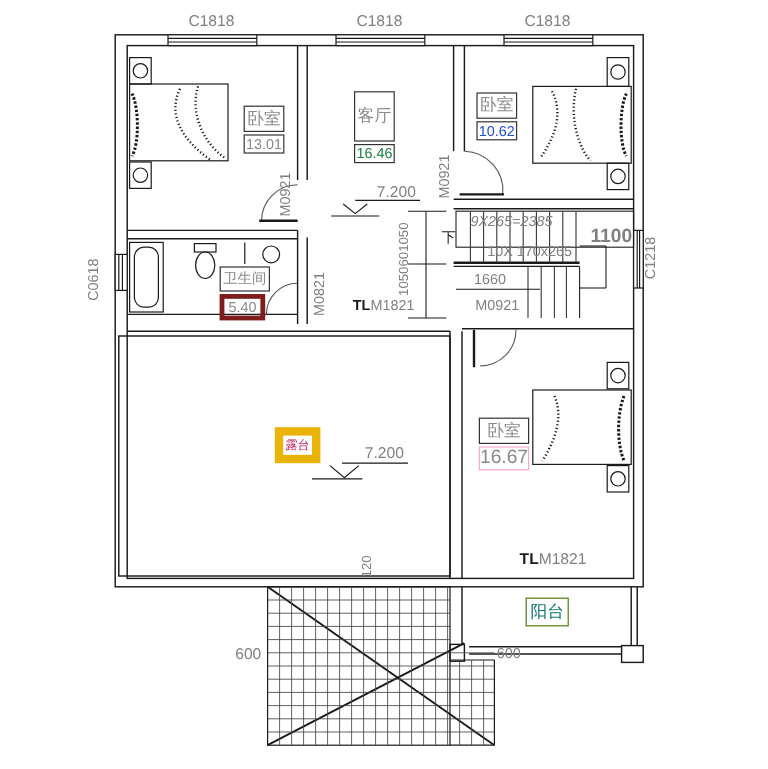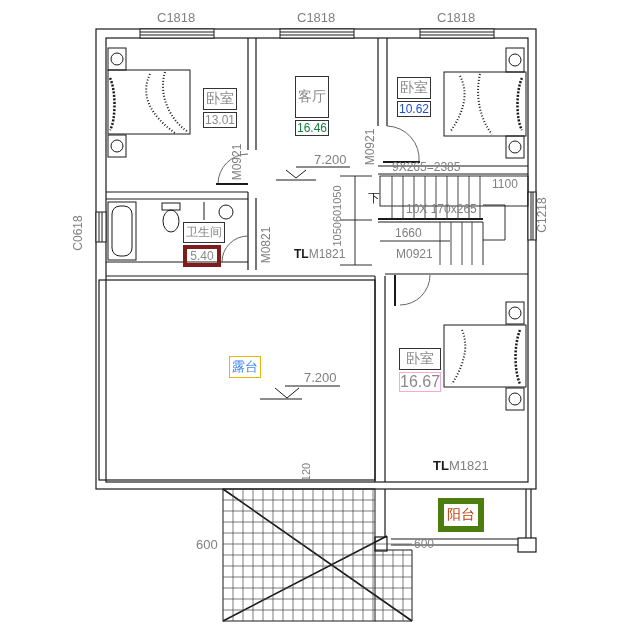--- a/index.html
+++ b/index.html
@@ -218,43 +218,43 @@
     <div style="border:1px solid #333;font-size:12px;margin-top:2px;color:#15803d;">16.46</div>
   </div>
   <div style="position:absolute;left:397px;top:77px;text-align:center;">
     <div style="border:1px solid #333;font-family:'DejaVu Sans',sans-serif;font-size:14px;padding:1px 2px;color:#888;">卧室</div>
     <div style="border:1px solid #333;font-size:12px;margin-top:2px;color:#1d4ed8;">10.62</div>
   </div>
   <div style="position:absolute;left:183px;top:222px;text-align:center;">
     <div style="border:1px solid #333;font-family:Liberation Mono, monospace;font-size:12px;padding:1px 2px;color:#888;text-align:center;">卫生间</div>
     <div style="border:4px solid #7f1d1d;font-size:12px;margin-top:2px;color:#8a8a8a;width:30px;">5.40</div>
   </div>
-  <div style="position:absolute;left:229px;top:356px;border:1px solid #eab308;font-family:'DejaVu Sans',sans-serif;font-size:13px;padding:1px 2px;color:#3b82f6;">露台</div>
+  <div style="position:absolute;left:229px;top:356px;border:7px solid #eab308;font-family:'DejaVu Sans',sans-serif;font-size:10px;padding:1px 2px;color:#be185d;">露台</div>
   <div style="position:absolute;left:399px;top:348px;text-align:center;">
     <div style="border:1px solid #333;font-family:'DejaVu Sans',sans-serif;font-size:14px;padding:1px 2px;color:#888;">卧室</div>
     <div style="border:1px solid #f9a8d4;font-size:16px;margin-top:2px;color:#8a8a8a;">16.67</div>
   </div>
-  <div style="position:absolute;left:438px;top:498px;border:6px solid #4d7c0f;font-family:'DejaVu Sans',sans-serif;font-size:14px;padding:2px 3px;color:#c2410c;">阳台</div>
+  <div style="position:absolute;left:438px;top:498px;border:1px solid #4d7c0f;font-family:'DejaVu Sans',sans-serif;font-size:14px;padding:2px 3px;color:#0f766e;">阳台</div>
 
   <span style="position:absolute;left:314px;top:152px;font-size:13px;">7.200</span>
   <span style="position:absolute;left:304px;top:370px;font-size:13px;">7.200</span>
 
   <span style="position:absolute;left:219px;top:155px;font-size:12px;transform:rotate(-90deg);">M0921</span>
   <span style="position:absolute;left:352px;top:140px;font-size:12px;transform:rotate(-90deg);">M0921</span>
   <span style="position:absolute;left:248px;top:238px;font-size:12px;transform:rotate(-90deg);">M0821</span>
   <span style="position:absolute;left:396px;top:247px;font-size:12px;">M0921</span>
   <div style="position:absolute;left:294px;top:247px;font-size:12px;">
     <span style="color:#1a1a1a;font-weight:bold;">TL</span><span>M1821</span>
   </div>
   <div style="position:absolute;left:433px;top:458px;font-size:13px;">
     <span style="color:#1a1a1a;font-weight:bold;">TL</span><span>M1821</span>
   </div>
 
-  <span style="position:absolute;left:392px;top:160px;font-size:12px;">9X265=2385</span>
-  <span style="position:absolute;left:492px;top:177px;font-size:12px;">1100</span>
+  <span style="position:absolute;left:392px;top:177px;font-size:12px;font-style:italic;">9X265=2385</span>
+  <span style="position:absolute;left:492px;top:189px;font-size:16px;font-weight:bold;">1100</span>
   <span style="position:absolute;left:394px;top:202px;font-size:12px;padding-left:12px;">10X 170x265</span>
   <span style="position:absolute;left:395px;top:226px;font-size:12px;">1660</span>
   <span style="position:absolute;left:368px;top:190px;font-size:12px;color:#1a1a1a;">下</span>
   <span style="position:absolute;left:306px;top:210px;font-size:11px;transform:rotate(-90deg);">1050601050</span>
 
   <span style="position:absolute;left:297px;top:466px;font-size:11px;transform:rotate(-90deg);">120</span>
   <span style="position:absolute;left:196px;top:537px;font-size:13px;">600</span>
   <span style="position:absolute;left:414px;top:537px;font-size:12px;">600</span>
 
 </div>

